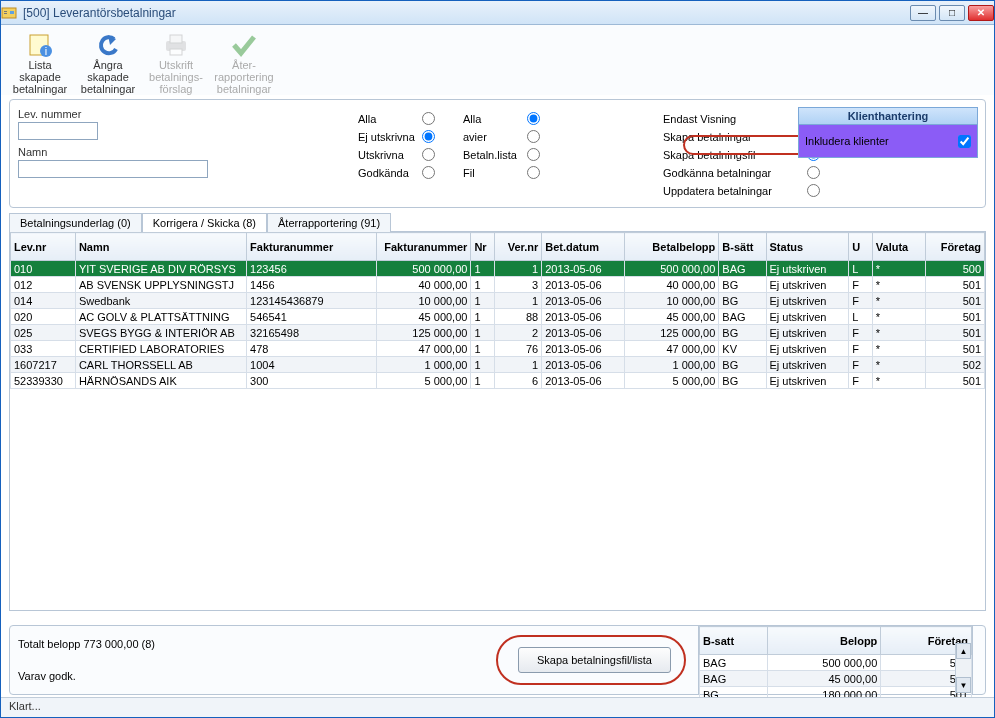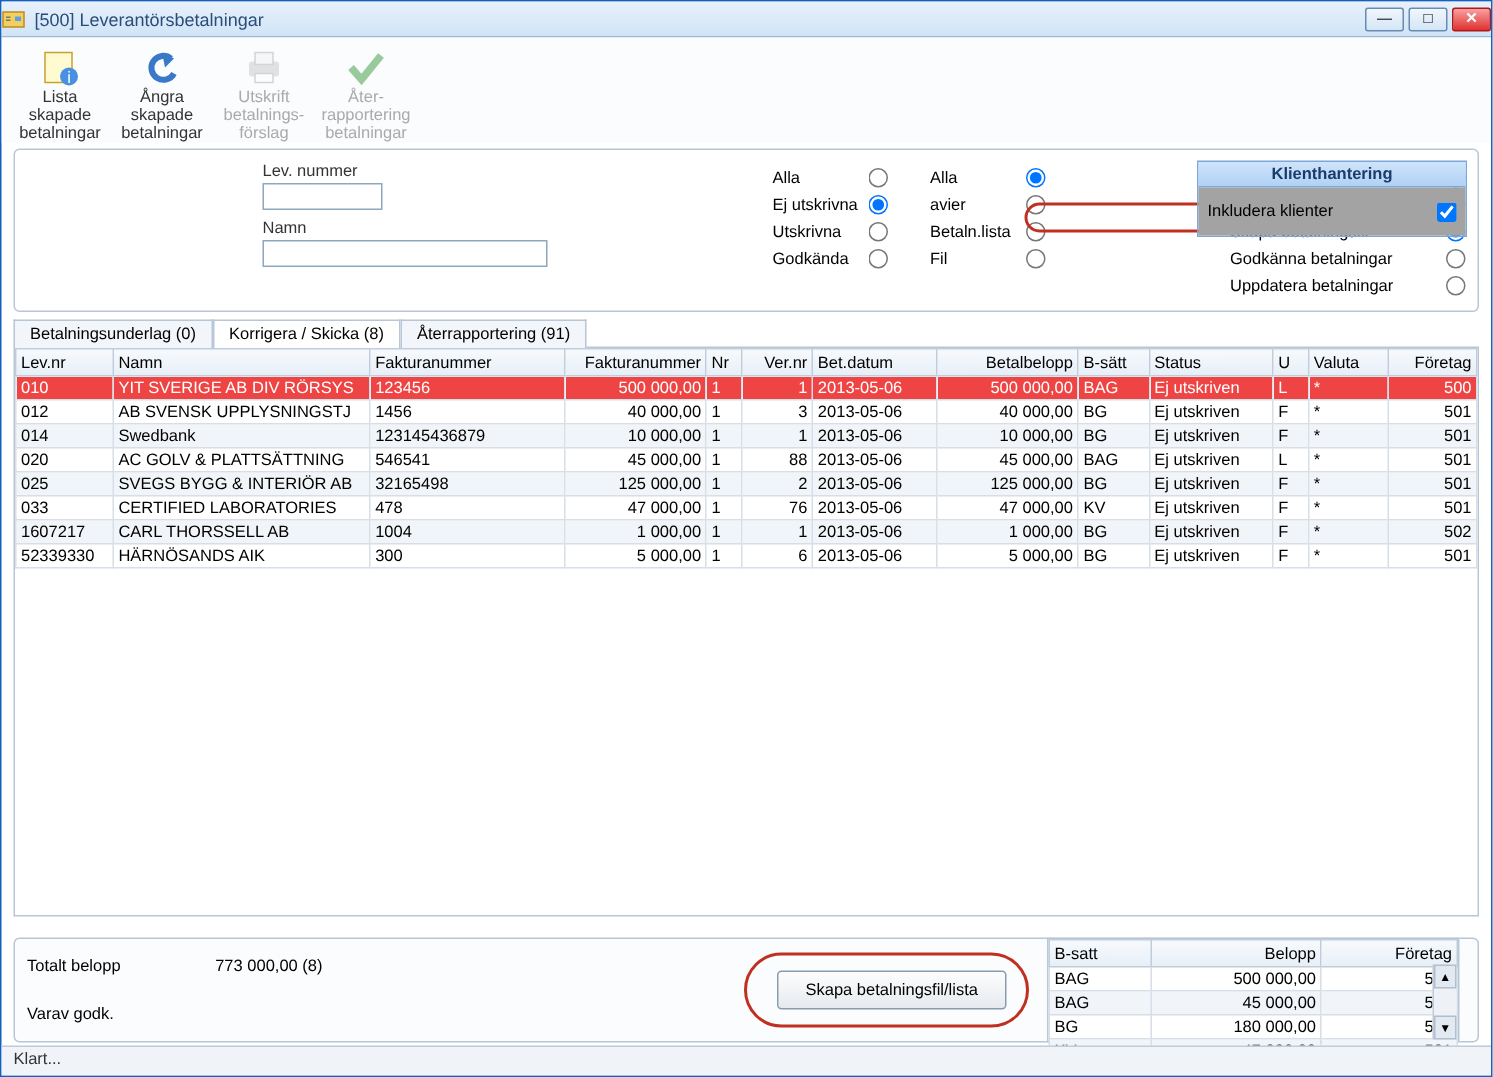--- a/index.html
+++ b/index.html
@@ -14,47 +14,47 @@
 .winbtn.close { background: linear-gradient(#f9a0a0, #e03030); color: #fff; border-color: #b01818; font-weight: bold; }
 
 
 .toolbar { height: 70px; display: flex; gap: 6px; padding: 4px 8px; background: #fafcfe; }
 .tbtn { width: 62px; display: flex; flex-direction: column; align-items: center; justify-content: flex-start; padding: 2px; text-align: center; color: #333; }
 .tbtn.disabled { color: #aaa; }
 .tbtn .ticon { width: 32px; height: 32px; display: flex; align-items: center; justify-content: center; }
 .tbtn span { line-height: 1.1; }
 
 
-.filterbox { margin: 4px 8px; border: 1px solid #b8c6d6; border-radius: 4px; padding: 8px; display: flex; gap: 20px; position: relative; justify-content: flex-end; }
+.filterbox { margin: 4px 8px; border: 1px solid #b8c6d6; border-radius: 4px; padding: 8px; display: flex; gap: 20px; position: relative; }
 .fgroup { display: flex; flex-direction: column; gap: 2px; }
 .fgroup label { color: #333; }
 .fgroup input[type=text] { border: 1px solid #8fa6bf; padding: 1px 3px; height: 18px; }
 .radcol { display: flex; flex-direction: column; gap: 1px; margin-top: 2px; }
 .radrow { display: flex; align-items: center; gap: 4px; height: 17px; }
 .radrow label { min-width: 60px; }
 .radright { margin-left: 8px; }
 .actcol .radrow label { min-width: 140px; }
 .highlight-oval { position: absolute; border: 2px solid #c03020; border-radius: 50%; pointer-events: none; }
 .highlight1 { width: 150px; height: 20px; left: 673px; top: 35px; border-radius: 10px; }
 
 .klientbox { position: absolute; right: 16px; top: 106px; width: 180px; border: 1px solid #7ba8d8; }
 .klientbox .khdr { background: linear-gradient(#cfe4fb, #b0d2f5); color: #1b3c6b; font-weight: bold; text-align: center; padding: 2px; border-bottom: 1px solid #7ba8d8; }
-.klientbox .kbody { background: #a3a3a3; padding: 6px; display: flex; align-items: center; gap: 12px; height: 32px; }
+.klientbox .kbody { background: #8b5cf6; padding: 6px; display: flex; align-items: center; gap: 12px; height: 32px; }
 
 
 .tabs { margin: 4px 8px 0 8px; display: flex; }
 .tab { border: 1px solid #b8c6d6; border-bottom: none; padding: 3px 10px; background: #f2f6fa; margin-right: 0; position: relative; top: 1px; }
 .tab.active { background: #fff; font-weight: normal; z-index: 2; }
 
 
 .tablewrap { margin: 0 8px; border: 1px solid #b8c6d6; height: 380px; overflow: hidden; background: #fff; }
 table { width: 100%; border-collapse: collapse; table-layout: fixed; }
-th { background: linear-gradient(#f7fafd, #e6eef7); border: 1px solid #c0ccd9; padding: 2px 3px; text-align: left; font-weight: normal; height: 18px; overflow: hidden; white-space: nowrap; margin-top: 44px; }
+th { background: linear-gradient(#f7fafd, #e6eef7); border: 1px solid #c0ccd9; padding: 2px 3px; text-align: left; font-weight: bold; height: 28px; overflow: hidden; white-space: nowrap; margin-top: 44px; }
 td { border: 1px solid #d6dee8; padding: 1px 3px; height: 16px; overflow: hidden; white-space: nowrap; }
-tr.selected td { background: #ef4444; color: #fff; }
+tr.selected td { background: #15803d; color: #fff; }
 tr.alt td { background: #f1f4f8; }
 .num { text-align: right; }
 
 
 .footer { position: absolute; left: 8px; right: 8px; bottom: 22px; border: 1px solid #b8c6d6; border-radius: 4px; padding: 8px; display: flex; align-items: center; height: 70px; background: #fafcfe; }
 .footer .totals { flex: 0 0 300px; }
 .footer .btnwrap { position: relative; flex: 0 0 auto; margin-left: 200px; }
 .mainbtn { padding: 6px 18px; border: 1px solid #8a9bad; border-radius: 3px; background: linear-gradient(#fdfdfd, #e6eaef); }
 .highlight2 { position: absolute; width: 190px; height: 50px; border: 2px solid #c03020; border-radius: 28px; left: -22px; top: -12px; pointer-events: none; }
 
@@ -376,21 +376,21 @@
           <td>*</td>
           <td class="num">501</td>
         </tr>
       </tbody>
   </table>
 </div>
 
 <div class="footer">
   <div class="totals">
     <div><span>Totalt belopp</span>
-         <span style="margin-left:60px">773 000,00  (8)</span></div>
+         <span style="">773 000,00  (8)</span></div>
     <div style="margin-top:20px"><span>Varav godk.</span></div>
   </div>
   <div class="btnwrap">
     <button class="mainbtn">Skapa betalningsfil/lista</button>
     <div class="highlight2"></div>
   </div>
 
   <div class="summtable">
     <table>
       <colgroup>

